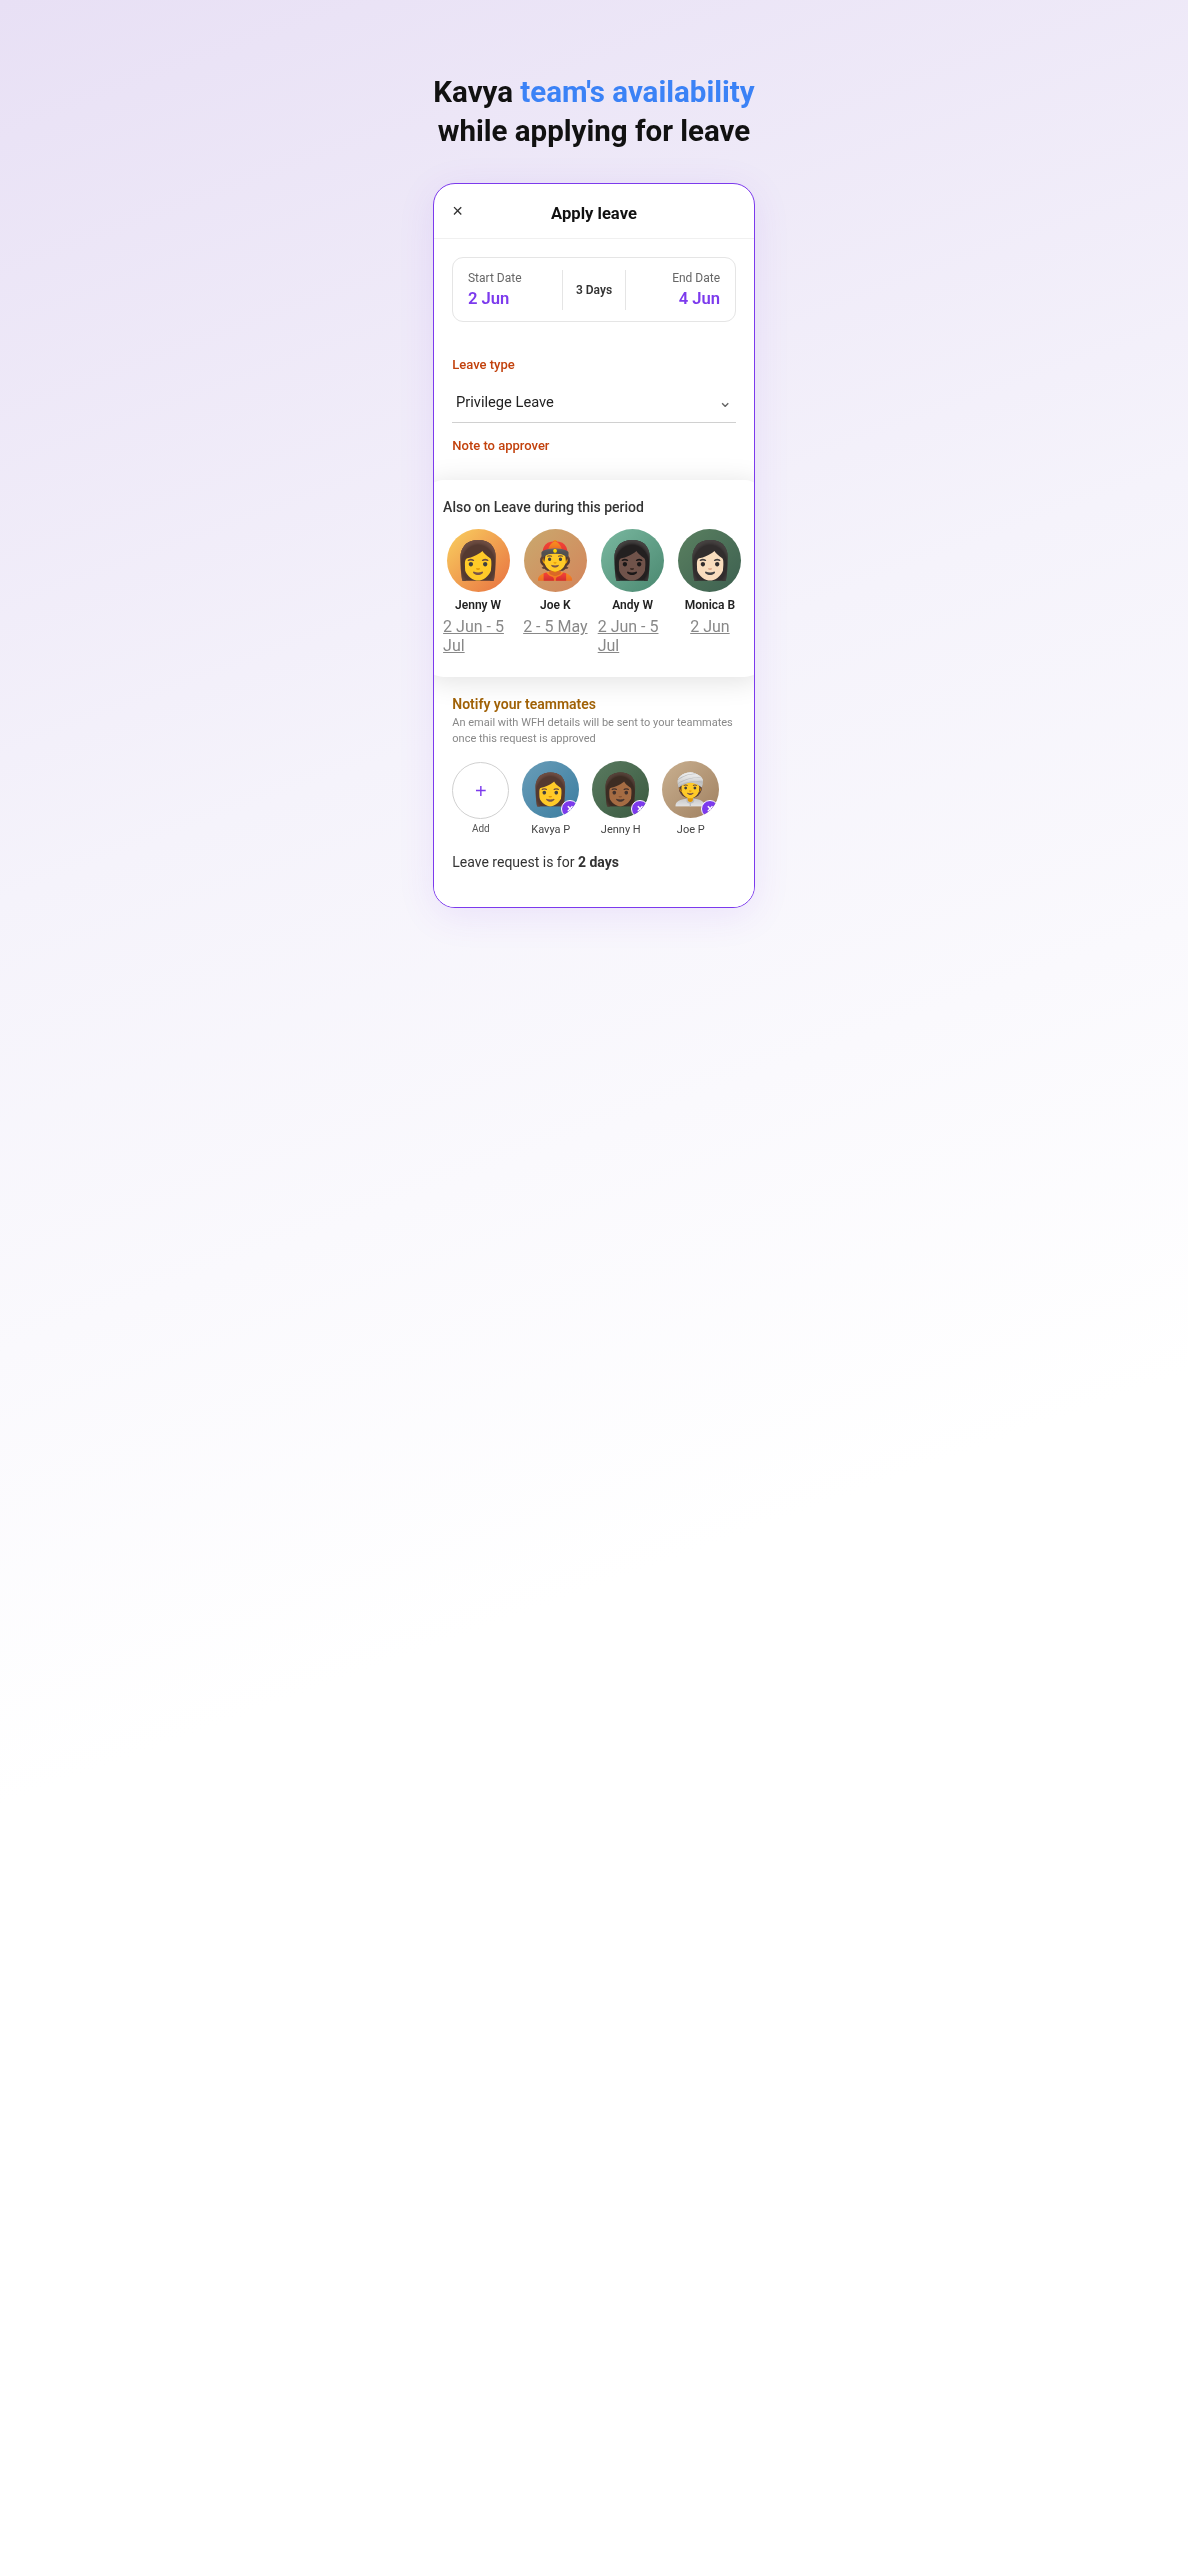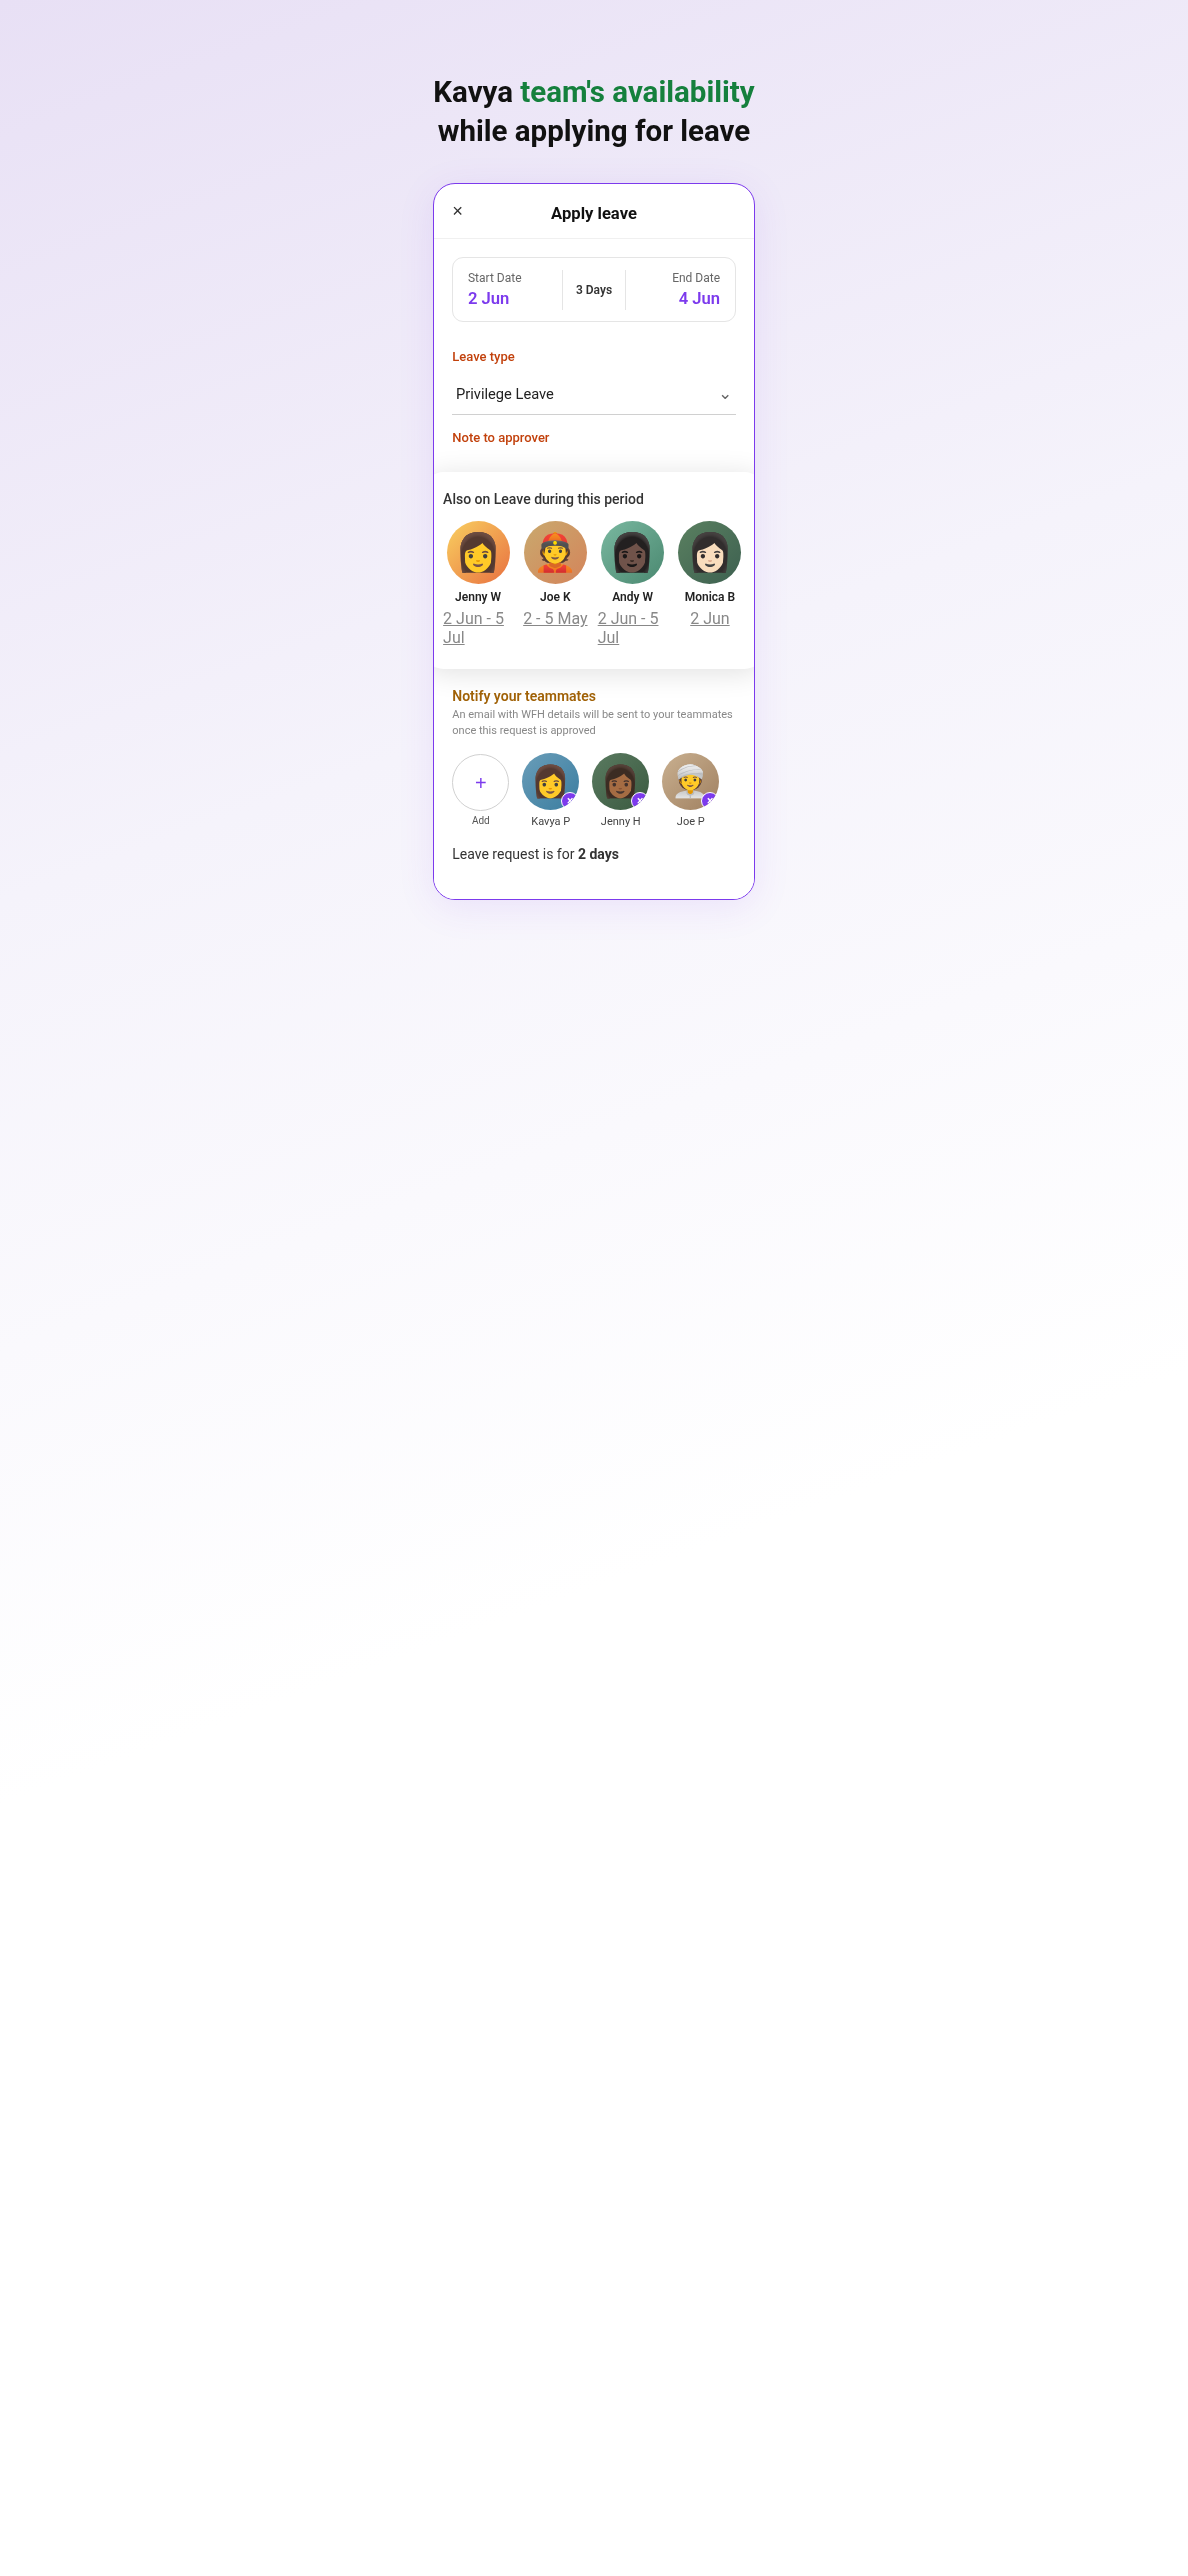--- a/index.html
+++ b/index.html
@@ -29,21 +29,21 @@
     }
 
     .hero-title {
       font-size: 29.5px;
       font-weight: 700;
       color: #111;
       line-height: 1.3;
     }
 
     .hero-title .highlight {
-      color: #15803d;
+      color: #3b82f6;
     }
 
     .modal-card {
       background: #fff;
       border-radius: 22px;
       border: 1.8px solid #7c3aed;
       overflow: hidden;
       position: relative;
       box-shadow: 0 7.4px 37px rgba(124,58,237,0.10);
     }
@@ -79,21 +79,21 @@
     .modal-body {
       padding: 18.4px 18.4px 0;
     }
 
     .date-row {
       display: flex;
       align-items: center;
       border: 0.9px solid #e5e5e5;
       border-radius: 11px;
       overflow: hidden;
-      margin-bottom: 27px;
+      margin-bottom: 35px;
     }
 
     .date-field {
       flex: 1;
       padding: 13px 14.7px;
     }
 
     .date-label {
       font-size: 12px;
       color: #666;

